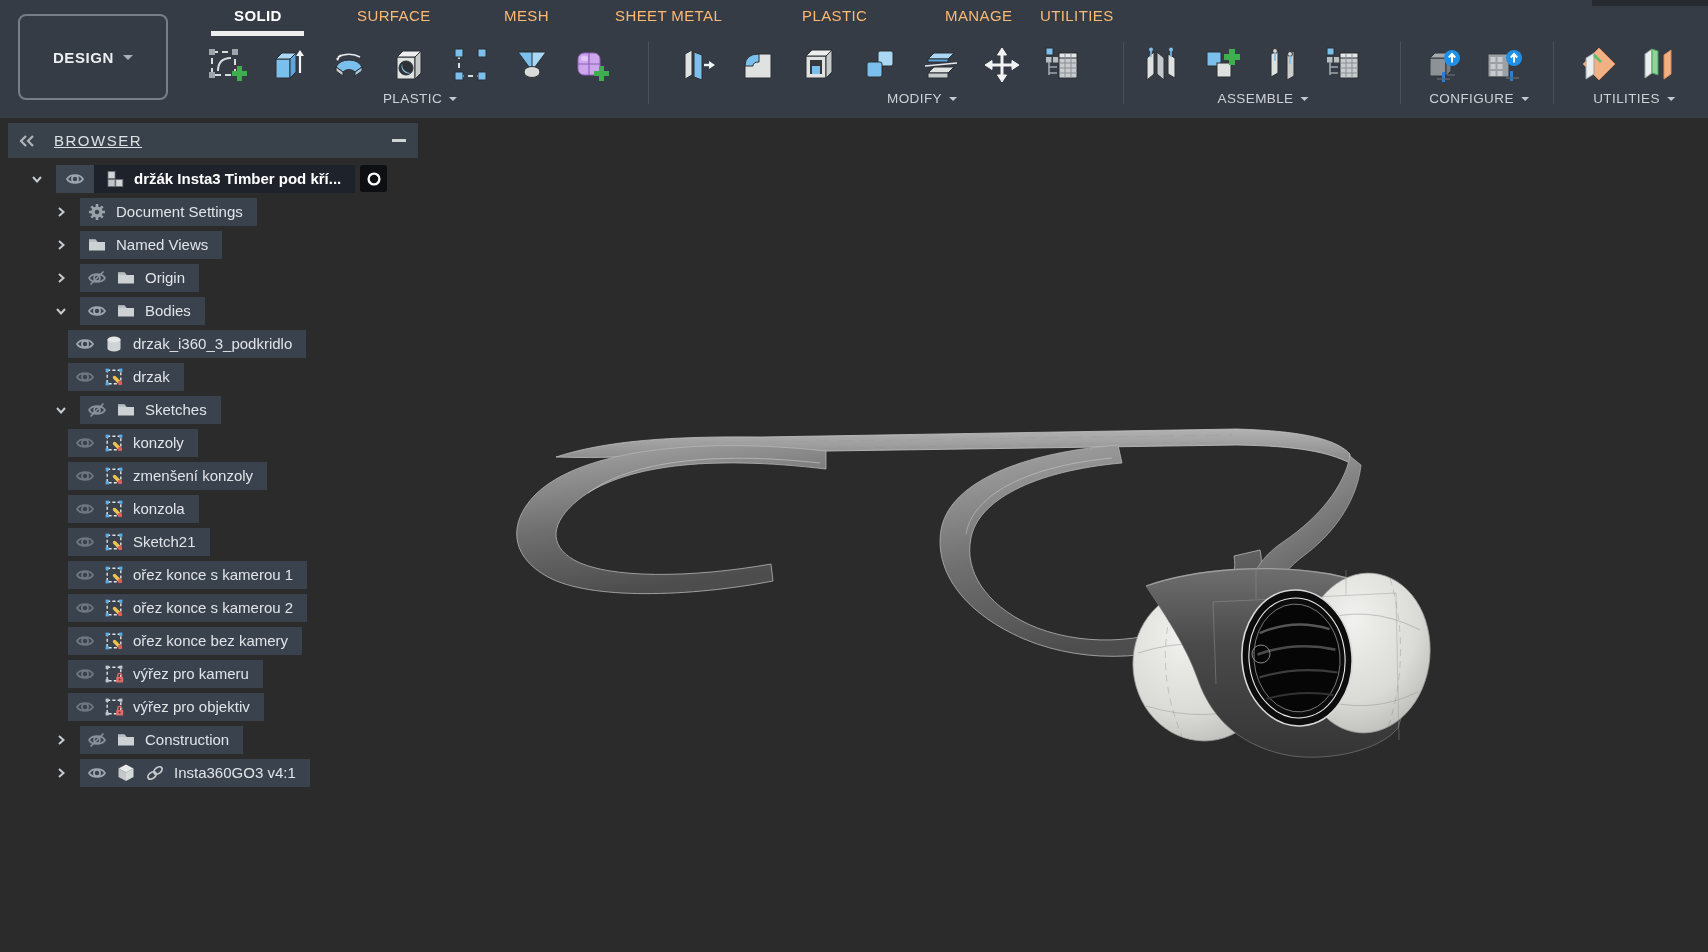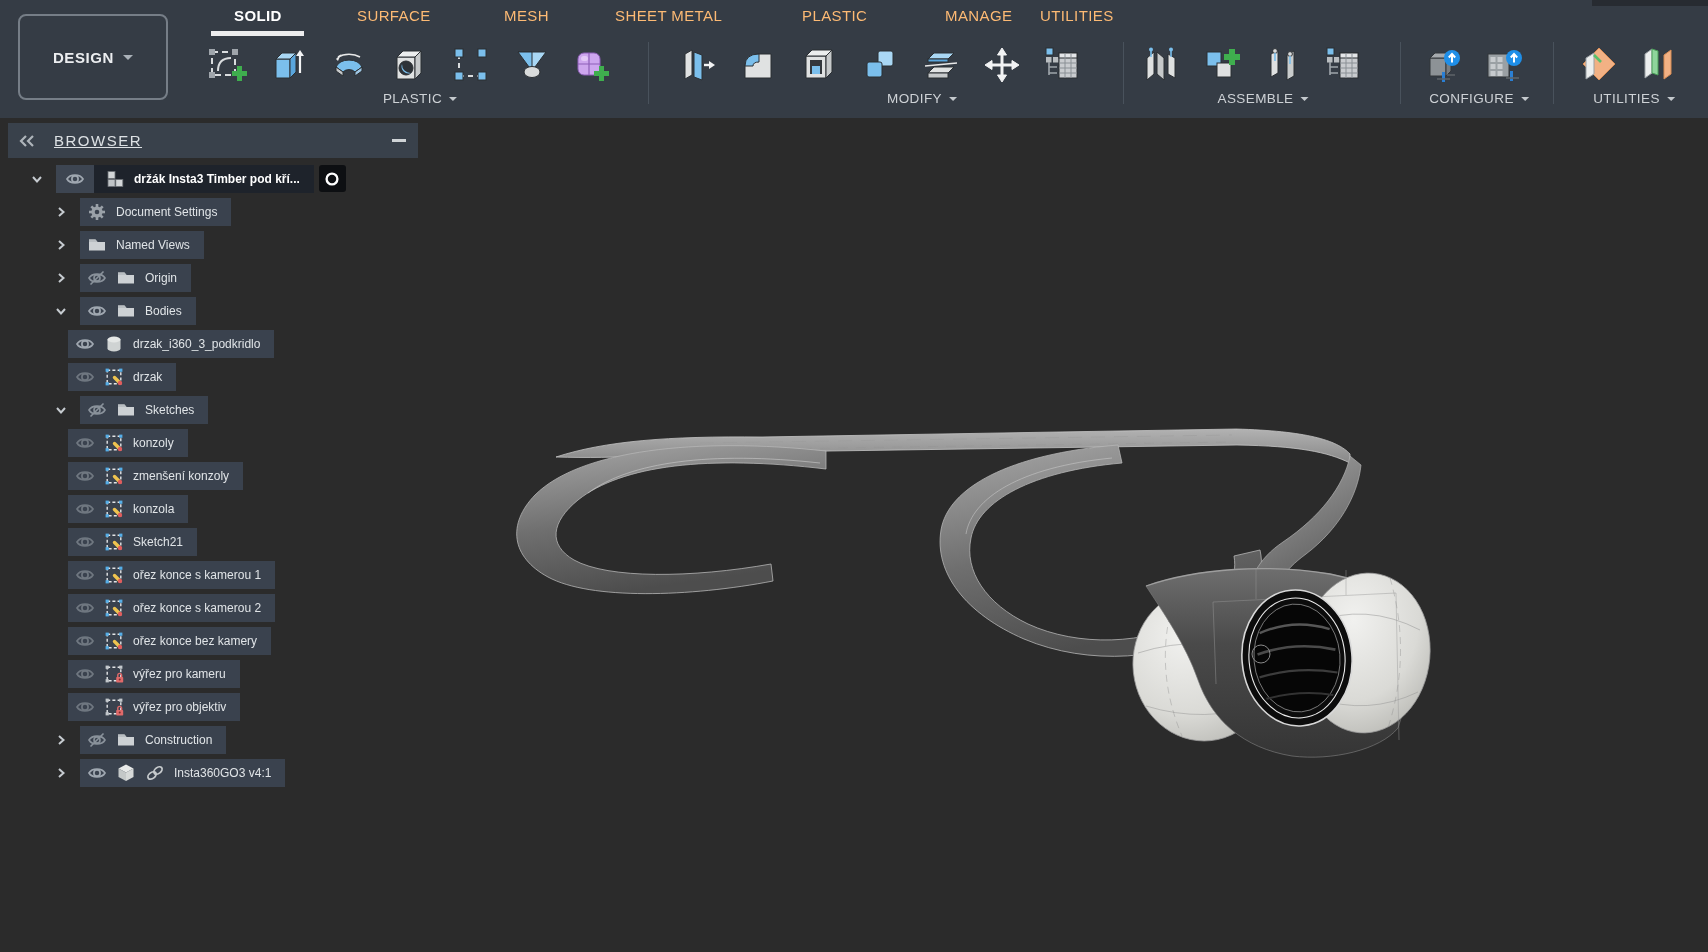--- a/index.html
+++ b/index.html
@@ -31,21 +31,21 @@
     background:#39414b;display:flex;align-items:center;color:#dde1e4;}
   .bh-collapse{margin-left:10px;display:flex;}
   .bh-title{margin-left:18px;font-size:15px;letter-spacing:1.5px;text-decoration:underline;}
   .bh-min{margin-left:auto;margin-right:12px;width:14px;height:3px;background:#cfd3d6;}
   .tree{position:absolute;left:0;top:162px;width:440px;}
   .row{display:flex;align-items:center;height:33px;}
   .lvl0{padding-left:27px}.lvl1{padding-left:51px}.lvl2{padding-left:68px}
   .twisty{width:20px;margin-right:9px;display:flex;justify-content:center;color:#c6cbd0;}
   .chip{display:inline-flex;align-items:center;gap:9px;height:28px;
     padding:0 14px 0 7px;background:#3a424e;white-space:nowrap;}
-  .chip .tlabel{font-size:12px;color:#e0e4e7;}
+  .chip .tlabel{font-size:15px;color:#e0e4e7;}
   .rootchip{background:#1e232b;padding-left:0;}
   .rootchip .tlabel{font-weight:bold;color:#ffffff;}
   .eyecell{width:38px;height:28px;background:#3d4551;display:flex;align-items:center;
     justify-content:center;margin-right:2px;}
   .eye-vis{color:#9fa7b0;display:flex}.eye-dim{color:#6f7780;display:flex}
   .eye-hid{color:#8a929b;display:flex}
   .ticon{display:flex;align-items:center;}
   .radio{width:27px;height:27px;margin-left:5px;background:#0d0f12;border-radius:3px;
     display:flex;align-items:center;justify-content:center;}
   

